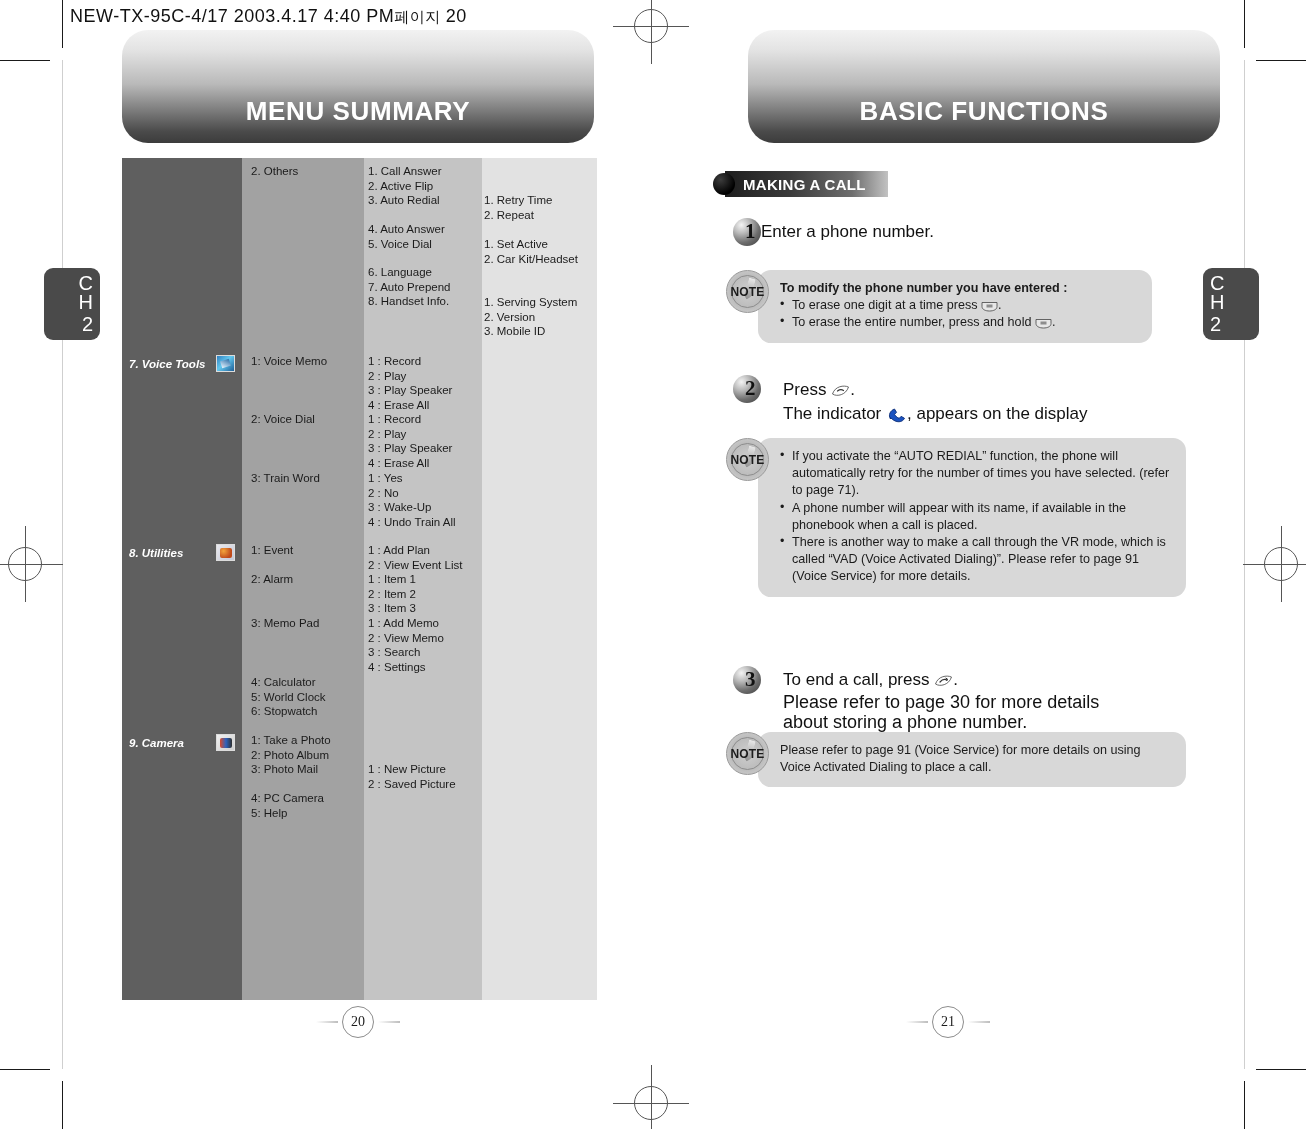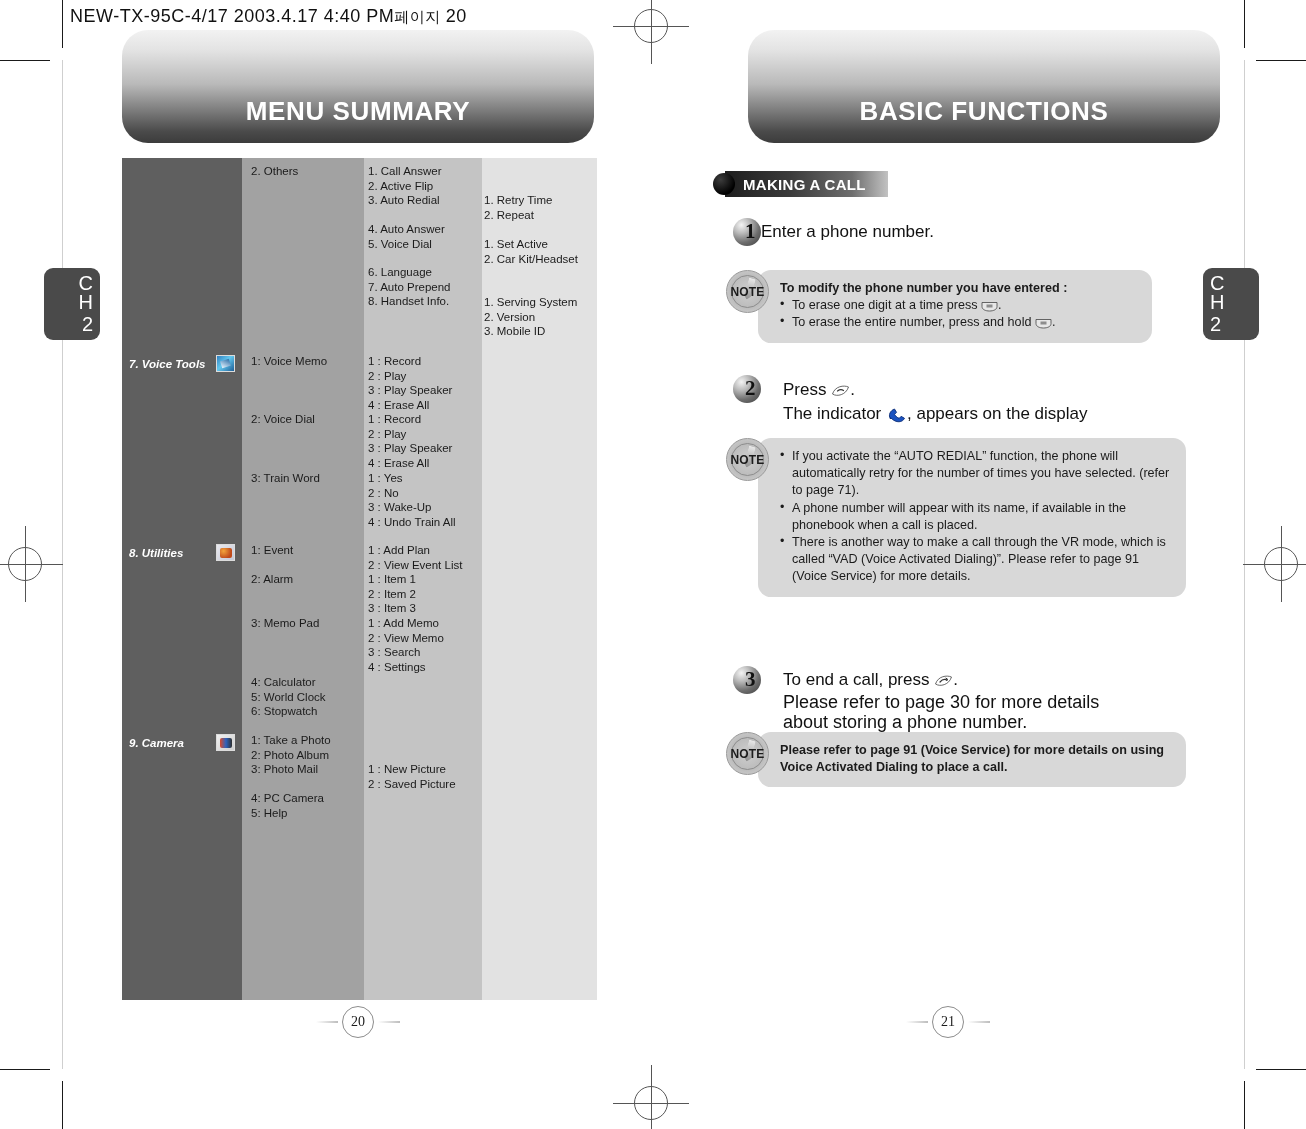--- a/index.html
+++ b/index.html
@@ -396,21 +396,21 @@
   <span class="small" style="white-space:pre-line;">Please refer to page 30 for more details
 about storing a phone number.</span>
 </div>
 
 <div class="note" style="left:726px;top:732px;width:460px;">
   <div class="noteicon">
     <span class="ring"></span>
     <span class="pen"></span>
     <span class="lbl">NOTE</span>
   </div>
-  <div class="nbox" style="width:428px;font-weight:bold;">
+  <div class="nbox" style="width:428px;">
     <span>Please refer to page 91 (Voice Service) for more details on using Voice Activated Dialing to place a call.</span>
   </div>
 </div>
 
 <div class="pagenum" style="left:906px;top:1006px;">
   <div class="wing l"></div>
   <div class="wing r"></div>
   <div class="circ">21</div>
 </div>
 

